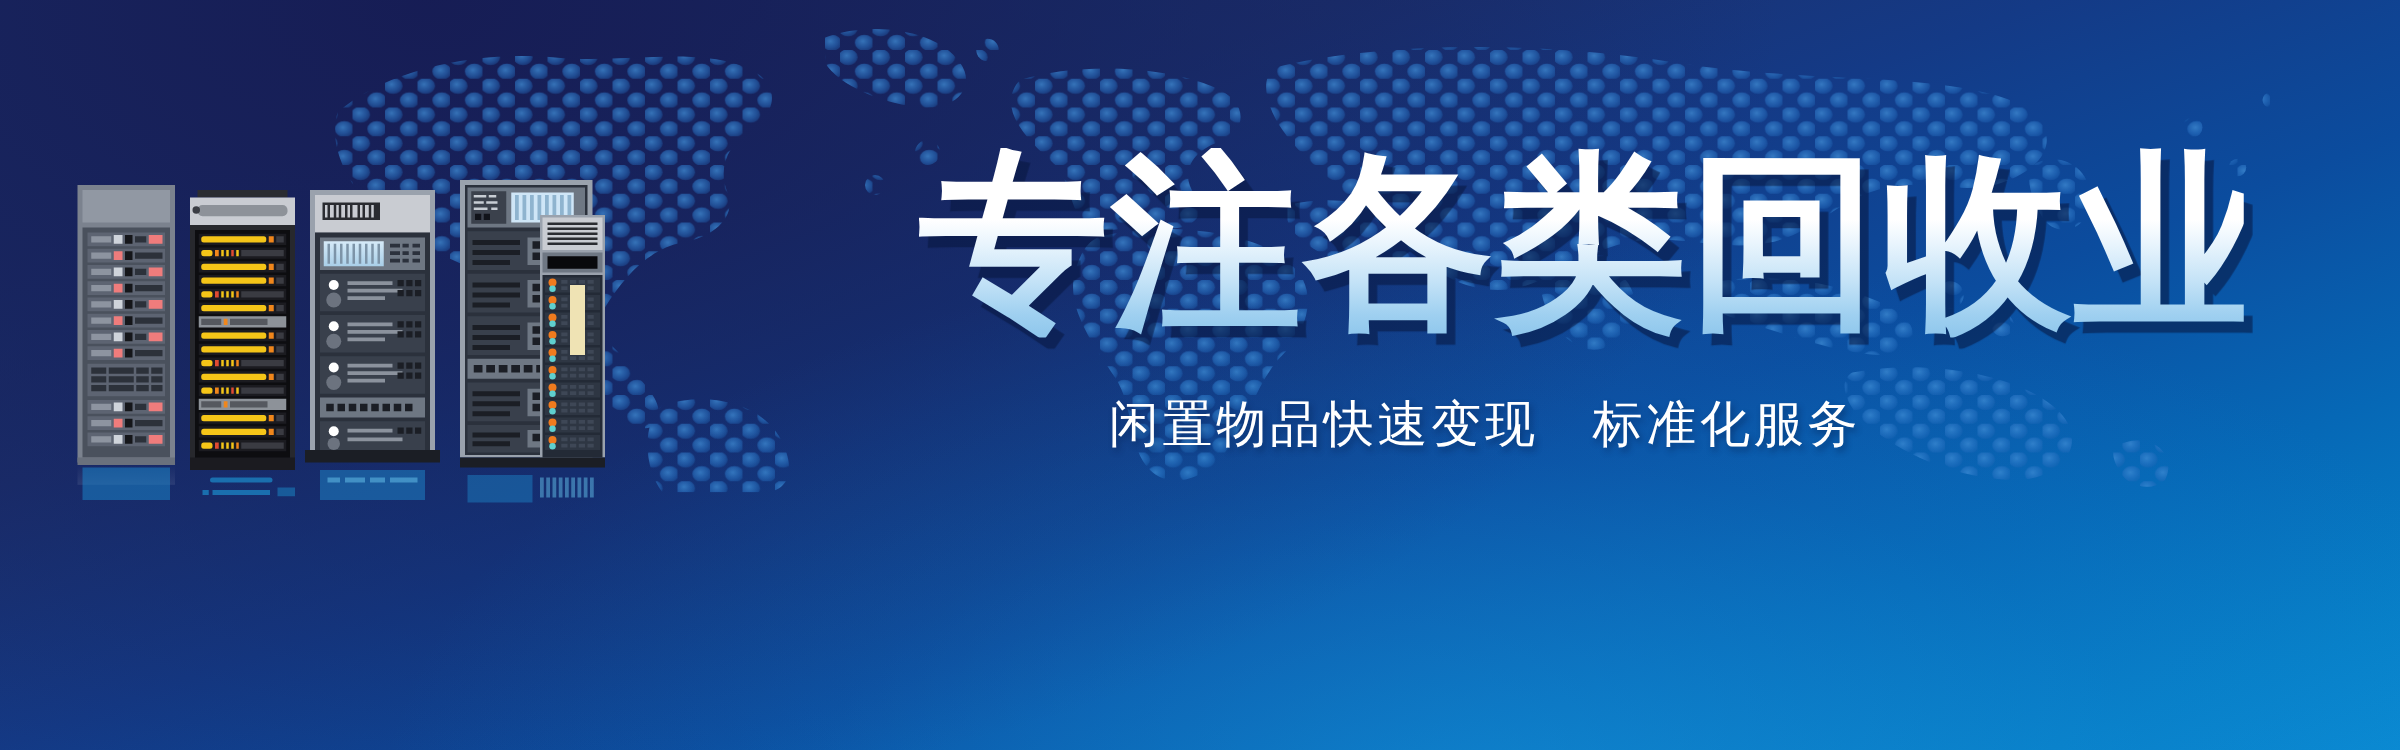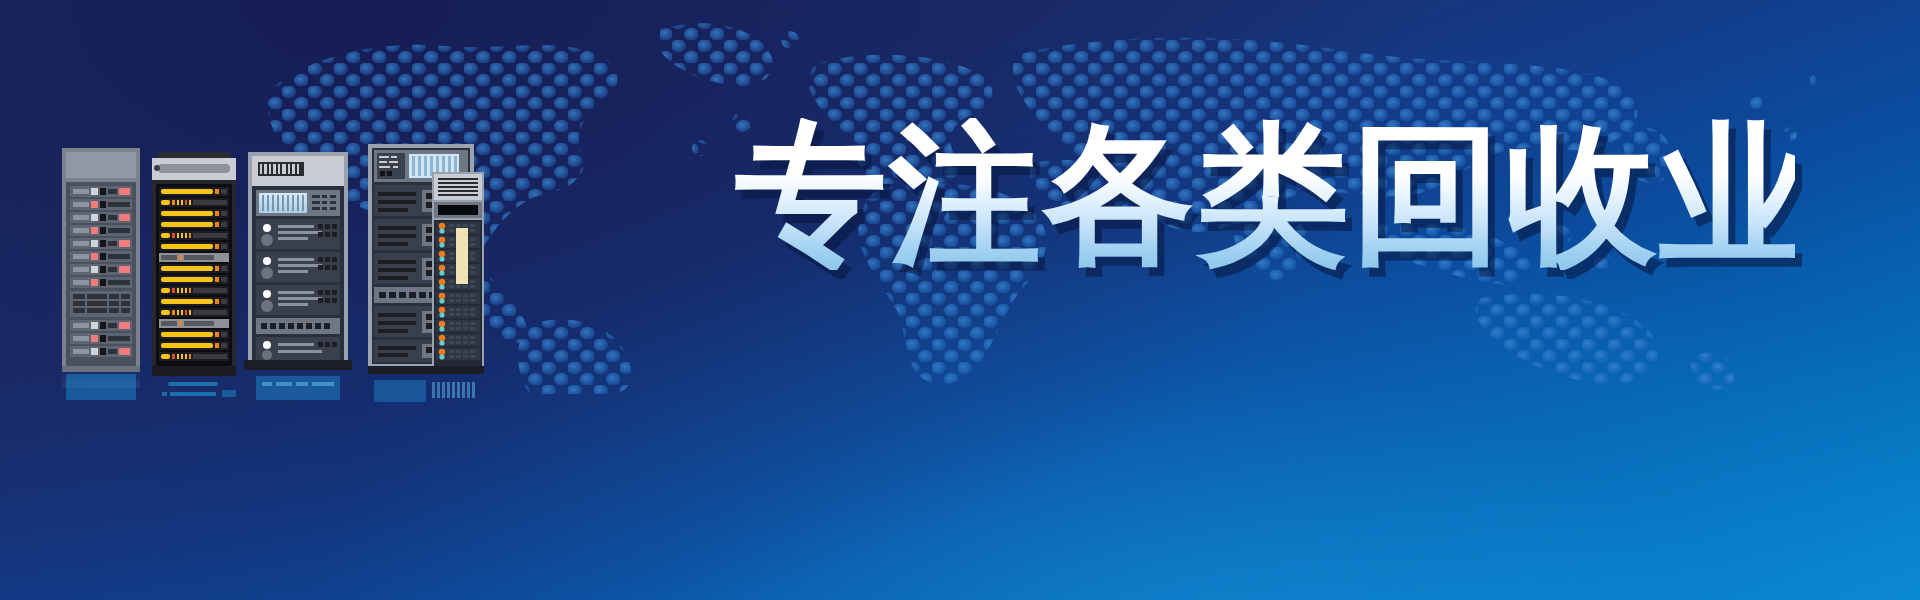--- a/index.html
+++ b/index.html
@@ -868,15 +868,16 @@
           <rect x="462" y="382" width="3" height="16"></rect>
             <rect x="467" y="382" width="3" height="16"></rect>
           <rect x="472" y="382" width="3" height="16"></rect>
         </g>
       </g>
     </svg>
   </div>
 
   <div class="textwrap">
     <h1 class="headline">专注各类回收业务</h1>
+    <p class="subline">闲置物品快速变现　标准化服务</p>
   </div>
 
 </div>
 
 </body></html>

